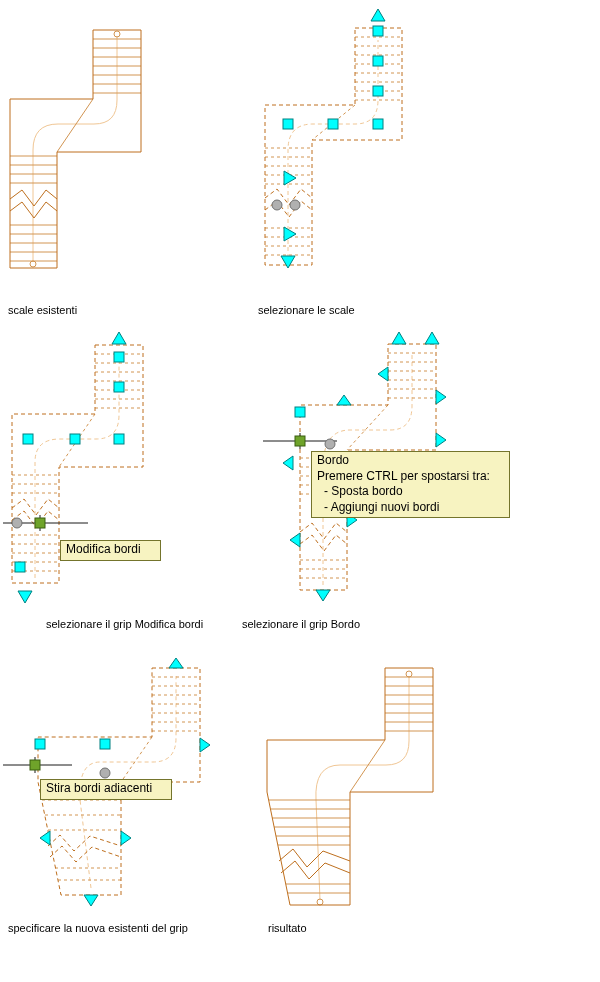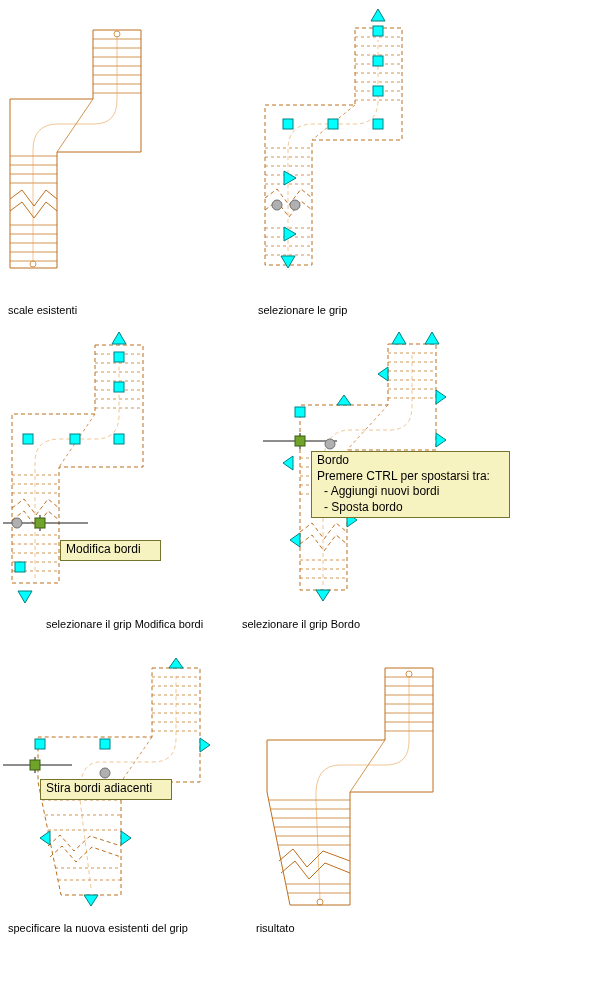--- a/index.html
+++ b/index.html
@@ -146,29 +146,29 @@
   </svg>
 
   
   <div class="tooltip" style="left:60px;top:540px;">
     <span>Modifica bordi</span>
   </div>
 
   <div class="tooltip" style="left:311px;top:451px;">
     <div>Bordo</div>
     <div>Premere CTRL per spostarsi tra:</div>
+    <div class="indent">- Sposta bordo</div>
     <div class="indent">- Aggiungi nuovi bordi</div>
-    <div class="indent">- Sposta bordo</div>
   </div>
 
   <div class="tooltip" style="left:40px;top:779px;">
     <span>Stira bordi adiacenti</span>
   </div>
 
   
   <div class="caption" style="left:8px;top:304px;">scale esistenti</div>
-  <div class="caption" style="left:258px;top:304px;">selezionare le grip</div>
+  <div class="caption" style="left:258px;top:304px;">selezionare le scale</div>
   <div class="caption" style="left:8px;top:618px;margin-left:38px;">selezionare il grip Modifica bordi</div>
   <div class="caption" style="left:242px;top:618px;">selezionare il grip Bordo</div>
   <div class="caption" style="left:8px;top:922px;width:225px;">specificare la nuova esistenti del grip</div>
-  <div class="caption" style="left:256px;top:922px;text-align:center;">risultato</div>
+  <div class="caption" style="left:268px;top:922px;text-align:center;">risultato</div>
 
 </div>
 
 </body></html>

